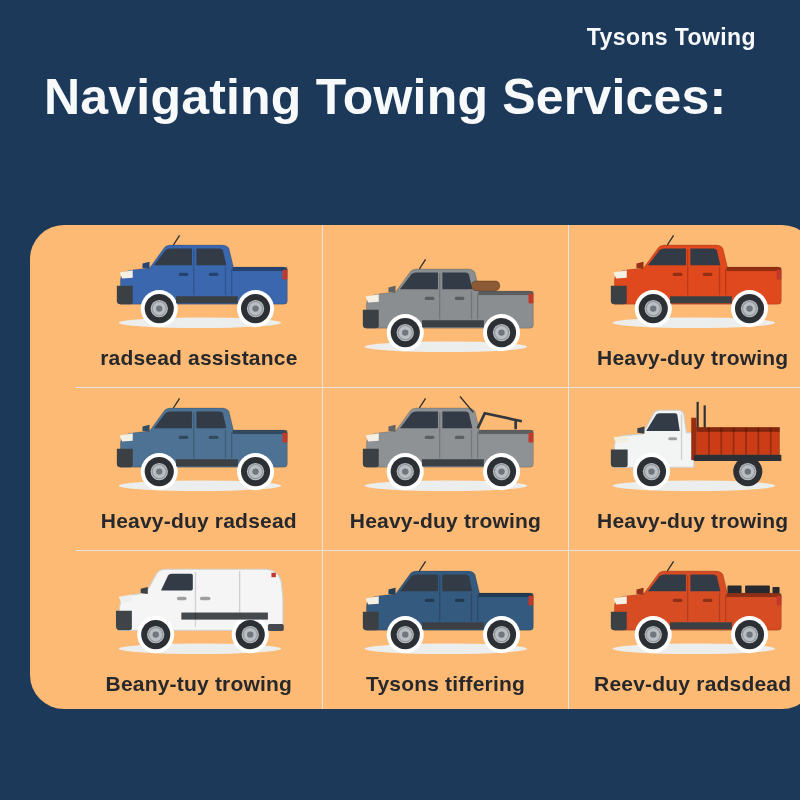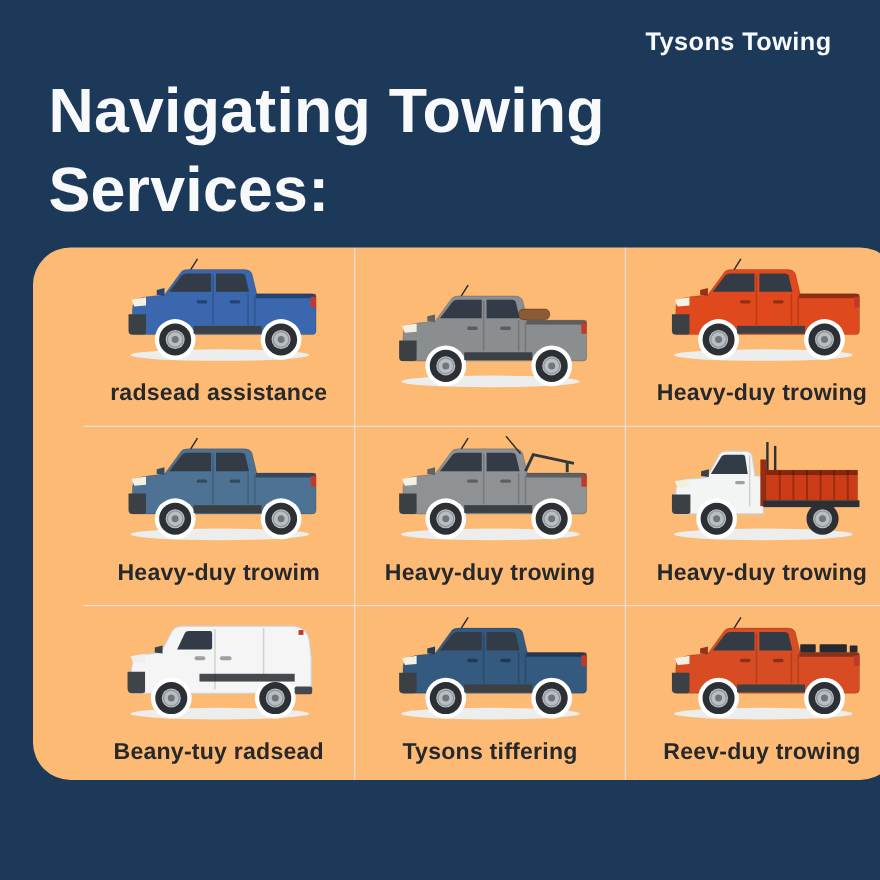--- a/index.html
+++ b/index.html
@@ -10,21 +10,21 @@
     position:relative;overflow:hidden;
     -webkit-font-smoothing:antialiased;
   }
   .brand{
     position:absolute;top:24px;right:44px;
     font-size:23px;font-weight:800;color:#f7f9fb;
     letter-spacing:.4px;
   }
   .heading{
     position:absolute;top:66px;left:44px;right:30px;
-    color:#f7f9fb;font-size:57px;font-weight:800;
+    color:#f7f9fb;font-size:50px;font-weight:800;
     line-height:1.26;letter-spacing:.2px;
   }
   .heading span{display:block;}
   .card{
     position:absolute;left:30px;top:225px;
     width:740px;height:484px;
     background:#fdba74;border-radius:34px;
     overflow:hidden;
     display:grid;
     grid-template-columns:repeat(3,1fr);
@@ -176,21 +176,21 @@
   <circle cx="75" cy="85" r="16.5" fill="#2c3034"></circle>
     <circle cx="75" cy="85" r="9.8" fill="#b9bec3"></circle>
     <circle cx="75" cy="85" r="8" fill="none" stroke="#8d9399" stroke-width="1.2"></circle>
     <circle cx="75" cy="85" r="3.6" fill="#70767c"></circle>
           <circle cx="184" cy="85" r="16.5" fill="#2c3034"></circle>
     <circle cx="184" cy="85" r="9.8" fill="#b9bec3"></circle>
     <circle cx="184" cy="85" r="8" fill="none" stroke="#8d9399" stroke-width="1.2"></circle>
     <circle cx="184" cy="85" r="3.6" fill="#70767c"></circle>
   </svg>
       </div>
-    <div class="caption">Heavy-duy trowim</div>
+    <div class="caption">Heavy-duy radsead</div>
   </div>
   <div class="cell">
     <div class="truck-slot">
         <svg viewBox="0 0 240 112" xmlns="http://www.w3.org/2000/svg">
   <ellipse cx="121" cy="101" rx="92" ry="6" fill="#eceded"></ellipse>
   <path d="M31 80 L31 55 Q31 46 36 44 Q39 42 46 41 L64 39 L80 17 Q82 13 88 13 L146 13 Q152 13 154 17 L159 38 L215 38 Q220 38 220 42 L220 76 Q220 80 216 80 Z" fill="#8f9295" stroke="rgba(0,0,0,0.18)" stroke-width="1"></path>
   <rect x="158" y="38" width="62" height="4.5" fill="rgba(0,0,0,0.35)"></rect>
   <circle cx="75" cy="85" r="21" fill="#ffffff"></circle>
           <circle cx="184" cy="85" r="21" fill="#ffffff"></circle>
   <rect x="94" y="71" width="70" height="8" fill="#3b4045"></rect>
@@ -270,21 +270,21 @@
   <circle cx="71" cy="85" r="16.5" fill="#2c3034"></circle>
     <circle cx="71" cy="85" r="9.8" fill="#b9bec3"></circle>
     <circle cx="71" cy="85" r="8" fill="none" stroke="#8d9399" stroke-width="1.2"></circle>
     <circle cx="71" cy="85" r="3.6" fill="#70767c"></circle>
           <circle cx="178" cy="85" r="16.5" fill="#2c3034"></circle>
     <circle cx="178" cy="85" r="9.8" fill="#b9bec3"></circle>
     <circle cx="178" cy="85" r="8" fill="none" stroke="#8d9399" stroke-width="1.2"></circle>
     <circle cx="178" cy="85" r="3.6" fill="#70767c"></circle>
   </svg>
       </div>
-    <div class="caption">Beany-tuy radsead</div>
+    <div class="caption">Beany-tuy trowing</div>
   </div>
   <div class="cell">
     <div class="truck-slot">
         <svg viewBox="0 0 240 112" xmlns="http://www.w3.org/2000/svg">
   <ellipse cx="121" cy="101" rx="92" ry="6" fill="#eceded"></ellipse>
   <path d="M31 80 L31 55 Q31 46 36 44 Q39 42 46 41 L64 39 L80 17 Q82 13 88 13 L146 13 Q152 13 154 17 L159 38 L215 38 Q220 38 220 42 L220 76 Q220 80 216 80 Z" fill="#345a7f" stroke="rgba(0,0,0,0.18)" stroke-width="1"></path>
   <rect x="158" y="38" width="62" height="4.5" fill="rgba(0,0,0,0.35)"></rect>
   <circle cx="75" cy="85" r="21" fill="#ffffff"></circle>
           <circle cx="184" cy="85" r="21" fill="#ffffff"></circle>
   <rect x="94" y="71" width="70" height="8" fill="#3b4045"></rect>
@@ -336,15 +336,15 @@
   <circle cx="75" cy="85" r="16.5" fill="#2c3034"></circle>
     <circle cx="75" cy="85" r="9.8" fill="#b9bec3"></circle>
     <circle cx="75" cy="85" r="8" fill="none" stroke="#8d9399" stroke-width="1.2"></circle>
     <circle cx="75" cy="85" r="3.6" fill="#70767c"></circle>
           <circle cx="184" cy="85" r="16.5" fill="#2c3034"></circle>
     <circle cx="184" cy="85" r="9.8" fill="#b9bec3"></circle>
     <circle cx="184" cy="85" r="8" fill="none" stroke="#8d9399" stroke-width="1.2"></circle>
     <circle cx="184" cy="85" r="3.6" fill="#70767c"></circle>
   </svg>
       </div>
-    <div class="caption">Reev-duy trowing</div>
+    <div class="caption">Reev-duy radsdead</div>
   </div>
 </div>
 
 </body></html>

